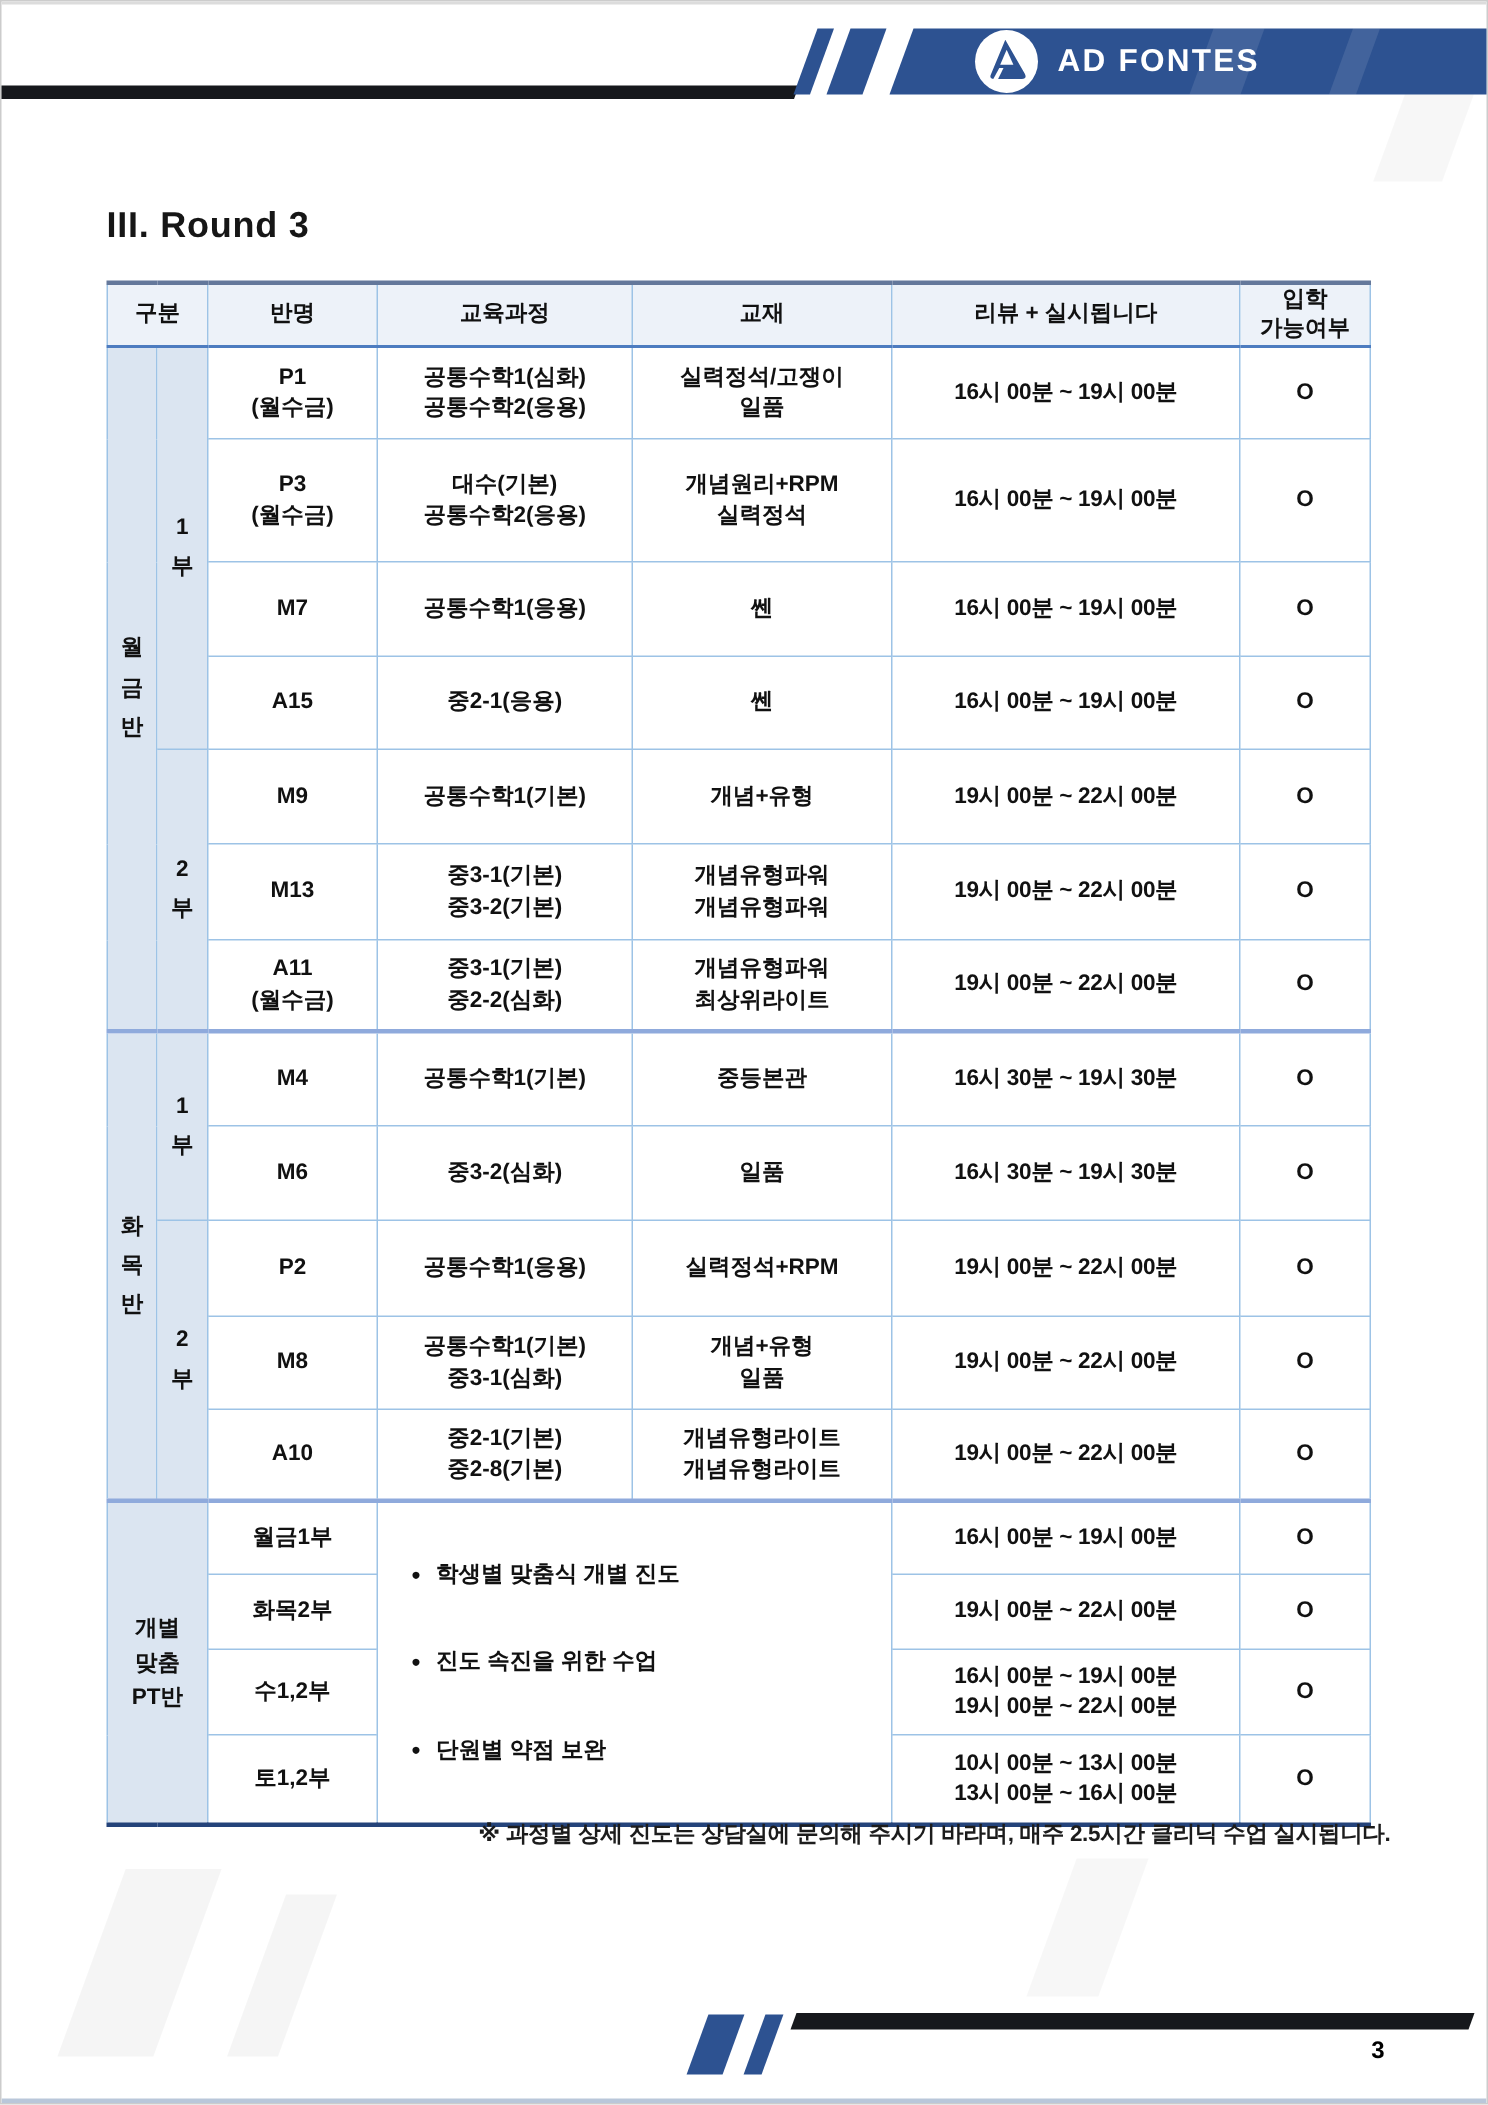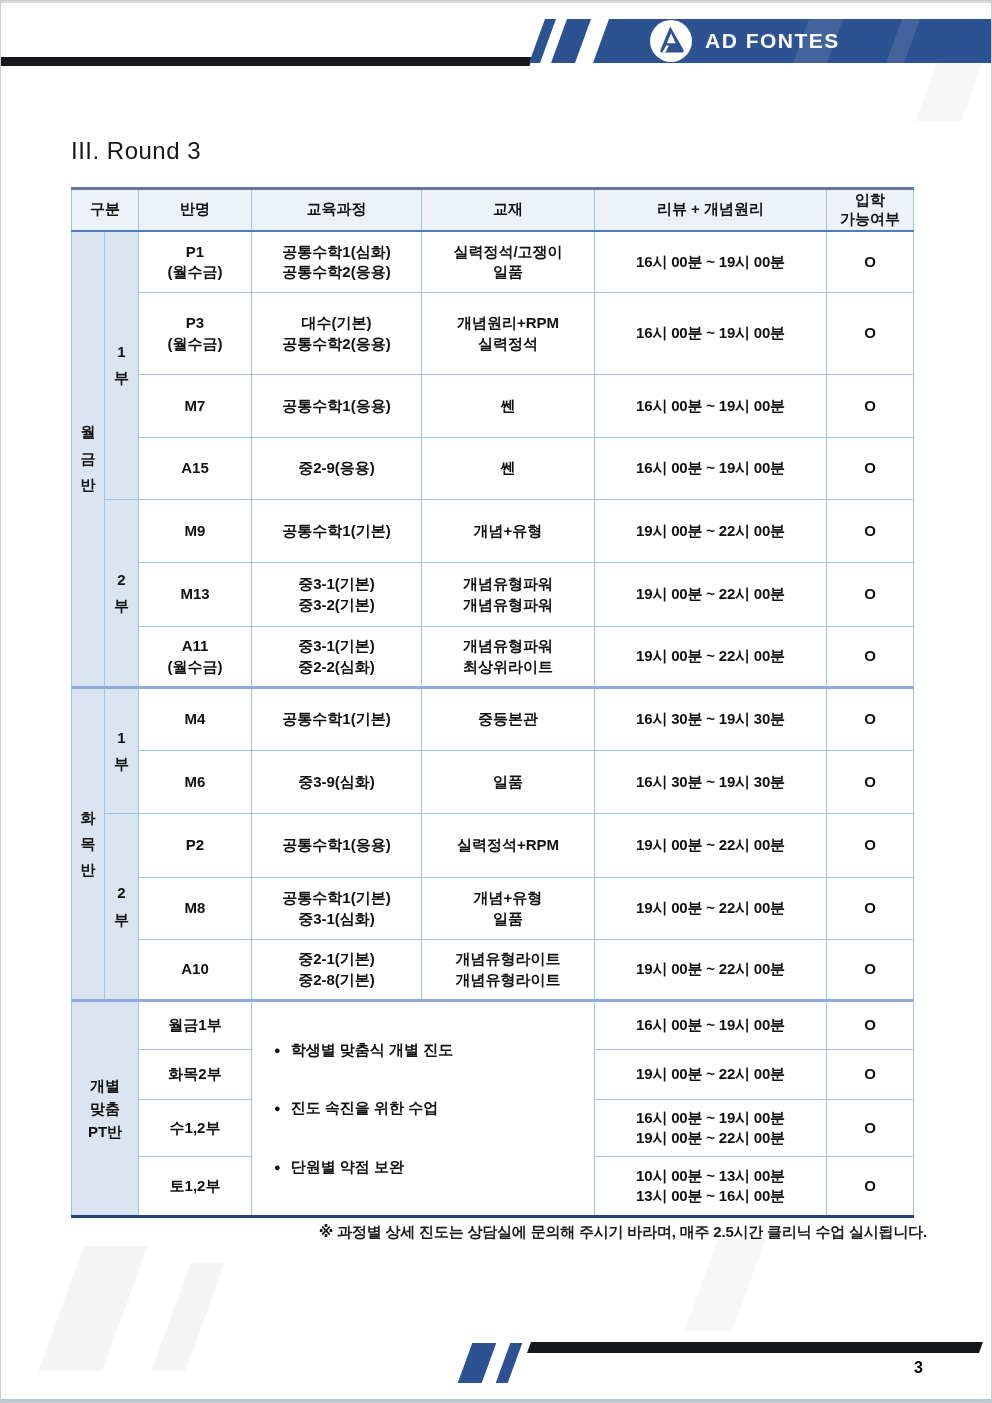--- a/index.html
+++ b/index.html
@@ -21,21 +21,21 @@
     background:#2d5291; transform:skewX(-20deg); }
   .hdr-banner { position:absolute; left:600px; top:18px; width:430px; height:44px;
     background:#2d5291; transform:skewX(-20deg); }
   .hdr-banner-inner { display:flex; align-items:center; justify-content:flex-start;
     height:100%; padding-left:48px; transform:skewX(20deg); gap:12px; }
   .brand-name { color:#fff; font-size:21px; font-weight:800; letter-spacing:1.5px; white-space:nowrap; }
   .logo-svg { display:block; }
   
   .deco { position:absolute; transform:skewX(-20deg); }
   
-  .page-title { position:absolute; left:70px; top:136px; font-size:24px; font-weight:400;
+  .page-title { position:absolute; left:70px; top:136px; font-size:24px; font-weight:700;
     letter-spacing:0.5px; color:#161616; }
   
   .tbl-wrap { position:absolute; left:70px; top:186px; width:842px; }
   table.sched { width:842px; table-layout:fixed; border-collapse:collapse;
     border-top:3px solid #a3a3a3; border-bottom:3px solid #24437a;border-radius:31px; }
   table.sched td, table.sched th { border:1px solid #9dc3e6; text-align:center;
     vertical-align:middle; font-size:15px; white-space:pre-line; overflow:hidden; }
   table.sched th { background:#edf2f9; font-weight:700; height:42px; line-height:1.25;
     border-bottom:2px solid #4d7cc0; border-top:3px solid #64789b; }
   table.sched td { font-weight:700; line-height:1.35; }
@@ -43,21 +43,21 @@
   .vtext { white-space:pre-line; line-height:1.75; font-weight:700; }
   .vtext.pt { line-height:1.55; }
   tr.sec td { border-top:3px solid #8faadc; }
   td.time { letter-spacing:-0.2px; }
   td.adm { font-weight:400; font-size:15px; }
   td.bullets { text-align:left; vertical-align:middle; padding-left:22px; background:#fff; }
   .bullet-line { display:flex; align-items:center; gap:10px; margin:9px 0; font-weight:700; }
   .bullet-dot { font-size:11px; line-height:1; }
   
   .footnote { position:absolute; left:70px; top:1212px; width:856px; text-align:right;
-    font-size:15px; font-weight:600; color:#1c1c1c; letter-spacing:-0.2px;margin-top:10px; }
+    font-size:15px; font-weight:600; color:#1c1c1c; letter-spacing:-0.2px; }
   
   .ftr-banner { position:absolute; left:8px; top:1342px; width:446px; height:40px;
     background:#2d5291; -webkit-clip-path:polygon(0 0,446px 0,431px 100%,0 100%);
     clip-path:polygon(0 0,446px 0,431px 100%,0 100%);
     display:flex; align-items:center; padding-left:100px; }
   .ftr-contact { color:#fff; font-size:17px; font-weight:700; letter-spacing:0.3px; white-space:nowrap; }
   .ftr-stripe1 { position:absolute; left:464px; top:1342px; width:24px; height:40px;
     background:#2d5291; transform:skewX(-20deg); }
   .ftr-stripe2 { position:absolute; left:502px; top:1342px; width:12px; height:40px;
     background:#2d5291; transform:skewX(-20deg); }
@@ -102,21 +102,21 @@
           <col style="width:173px">
           <col style="width:232px">
           <col style="width:87px">
       </colgroup>
       <thead>
         <tr>
           <th colspan="2">구분</th>
           <th>반명</th>
           <th>교육과정</th>
           <th>교재</th>
-          <th>리뷰 + 개념원리</th>
+          <th>리뷰 + 실시됩니다</th>
           <th>입학
 가능여부</th>
         </tr>
       </thead>
       <tbody>
 
         <tr style="height:62px">
           <td class="gcell" rowspan="7"><div class="vtext">월
 금
 반</div></td>
@@ -143,21 +143,21 @@
         </tr>
         <tr style="height:63px">
           <td>M7</td>
           <td>공통수학1(응용)</td>
           <td>쎈</td>
           <td class="time">16시 00분 ~ 19시 00분</td>
           <td class="adm">O</td>
         </tr>
         <tr style="height:62px">
           <td>A15</td>
-          <td>중2-9(응용)</td>
+          <td>중2-1(응용)</td>
           <td>쎈</td>
           <td class="time">16시 00분 ~ 19시 00분</td>
           <td class="adm">O</td>
         </tr>
 
         <tr style="height:63px">
           <td class="scell" rowspan="3"><div class="vtext">2
 부</div></td>
           <td>M9</td>
           <td>공통수학1(기본)</td>
@@ -192,21 +192,21 @@
           <td class="scell" rowspan="2"><div class="vtext">1
 부</div></td>
           <td>M4</td>
           <td>공통수학1(기본)</td>
           <td>중등본관</td>
           <td class="time">16시 30분 ~ 19시 30분</td>
           <td class="adm">O</td>
         </tr>
         <tr style="height:63px">
           <td>M6</td>
-          <td>중3-9(심화)</td>
+          <td>중3-2(심화)</td>
           <td>일품</td>
           <td class="time">16시 30분 ~ 19시 30분</td>
           <td class="adm">O</td>
         </tr>
 
         <tr style="height:64px">
           <td class="scell" rowspan="3"><div class="vtext">2
 부</div></td>
           <td>P2</td>
           <td>공통수학1(응용)</td>

